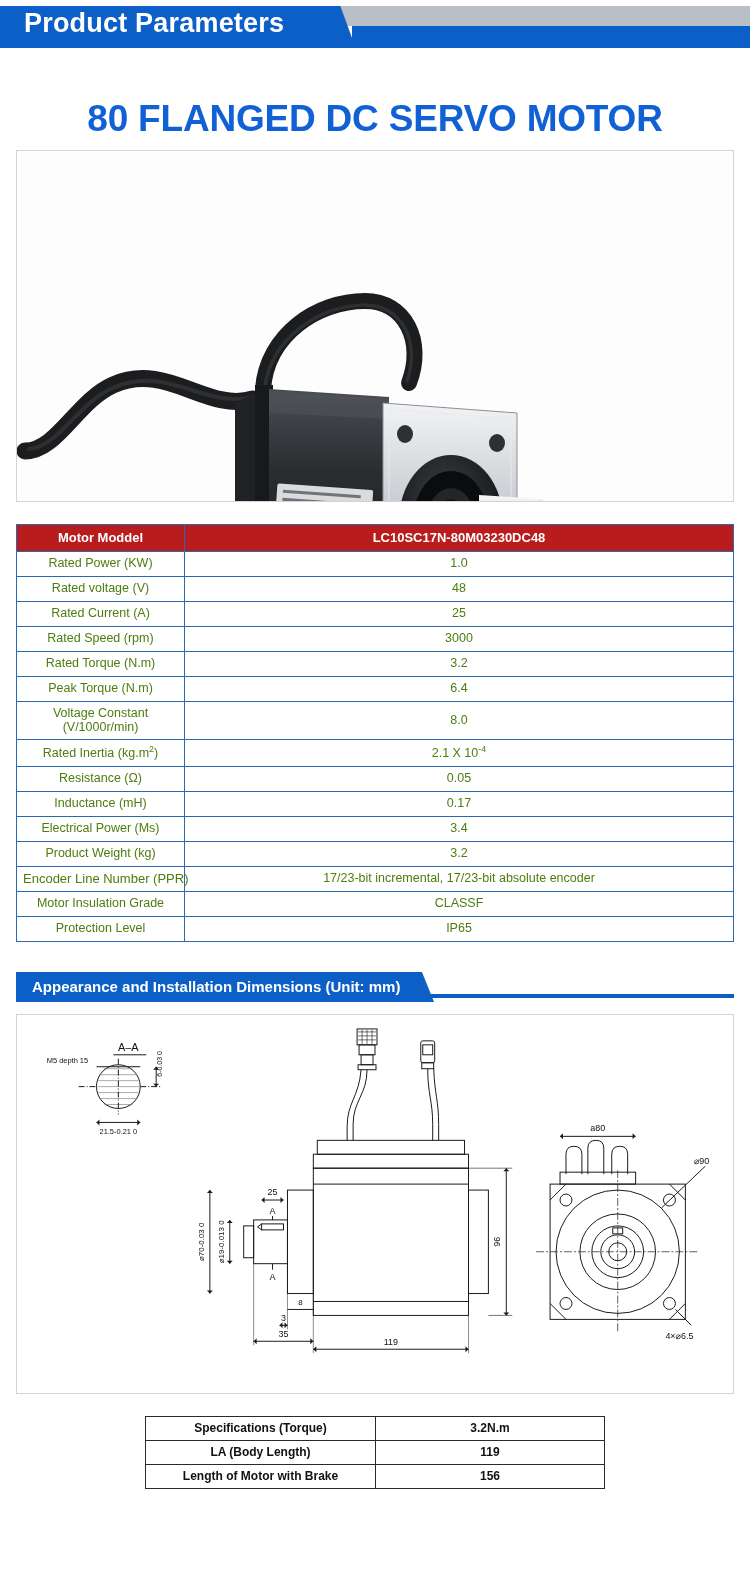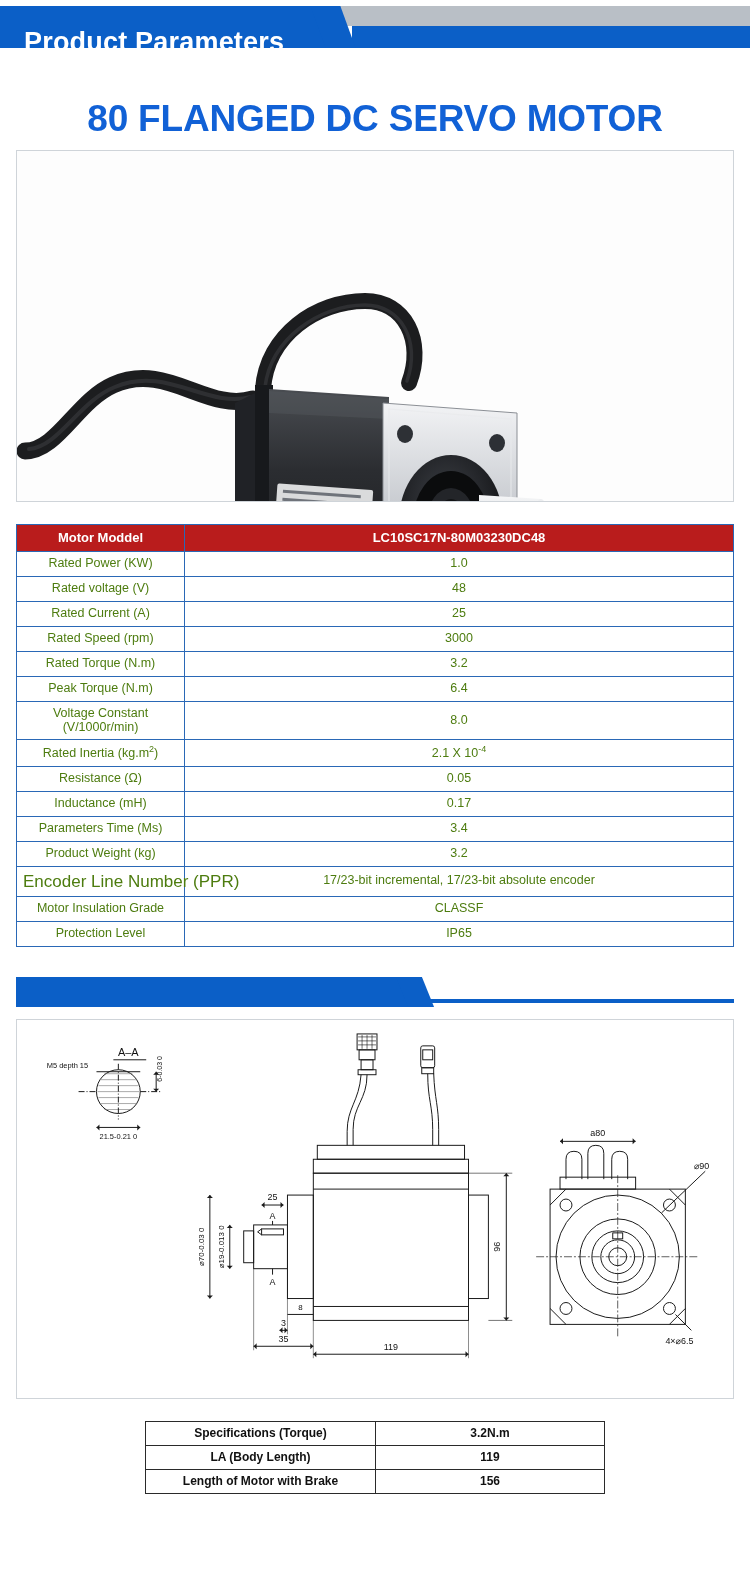--- a/index.html
+++ b/index.html
@@ -44,21 +44,21 @@
     background: #b9bfc6;
   }
   .header-blue-bar {
     position: absolute;
     left: 352px; top: 26px;
     right: 0; height: 22px;
     background: #0b5fc7;
   }
   .header-title {
     position: absolute;
-    left: 24px; top: 27px;
+    left: 24px; top: 8px;
     color: #ffffff;
     font-size: 27px;
     font-weight: bold;
     letter-spacing: 0.2px;
     line-height: 30px;
   }
 
   
   .product-title {
     text-align: center;
@@ -135,21 +135,20 @@
     left: 404px; top: 22px;
     right: 0; height: 4px;
     background: #0b5fc7;
   }
   .section-title {
     position: absolute;
     left: 16px; top: 6px;
     color: #fff;
     font-size: 15px;
     font-weight: bold;
-    margin-top: 24px;
   }
 
   
   .drawing-box {
     margin: 8px 16px 0 16px;
     height: 380px;
     border: 1px solid #cfd4d9;
     position: relative;
     background: #fff;
   }
@@ -297,29 +296,29 @@
       </tr>
       <tr>
         <td class="label">Resistance (Ω)</td>
         <td class="value">0.05</td>
       </tr>
       <tr>
         <td class="label">Inductance (mH)</td>
         <td class="value">0.17</td>
       </tr>
       <tr>
-        <td class="label">Parameters Time (Ms)</td>
+        <td class="label">Electrical Power (Ms)</td>
         <td class="value">3.4</td>
       </tr>
       <tr>
         <td class="label">Product Weight (kg)</td>
         <td class="value">3.2</td>
       </tr>
       <tr>
-        <td class="label nowrap" style="font-size:17px;">Encoder Line Number (PPR)</td>
+        <td class="label nowrap" style="font-size:13px;">Encoder Line Number (PPR)</td>
         <td class="value">17/23-bit incremental, 17/23-bit absolute encoder</td>
       </tr>
       <tr>
         <td class="label">Motor Insulation Grade</td>
         <td class="value">CLASSF</td>
       </tr>
       <tr>
         <td class="label">Protection Level</td>
         <td class="value">IP65</td>
       </tr>

